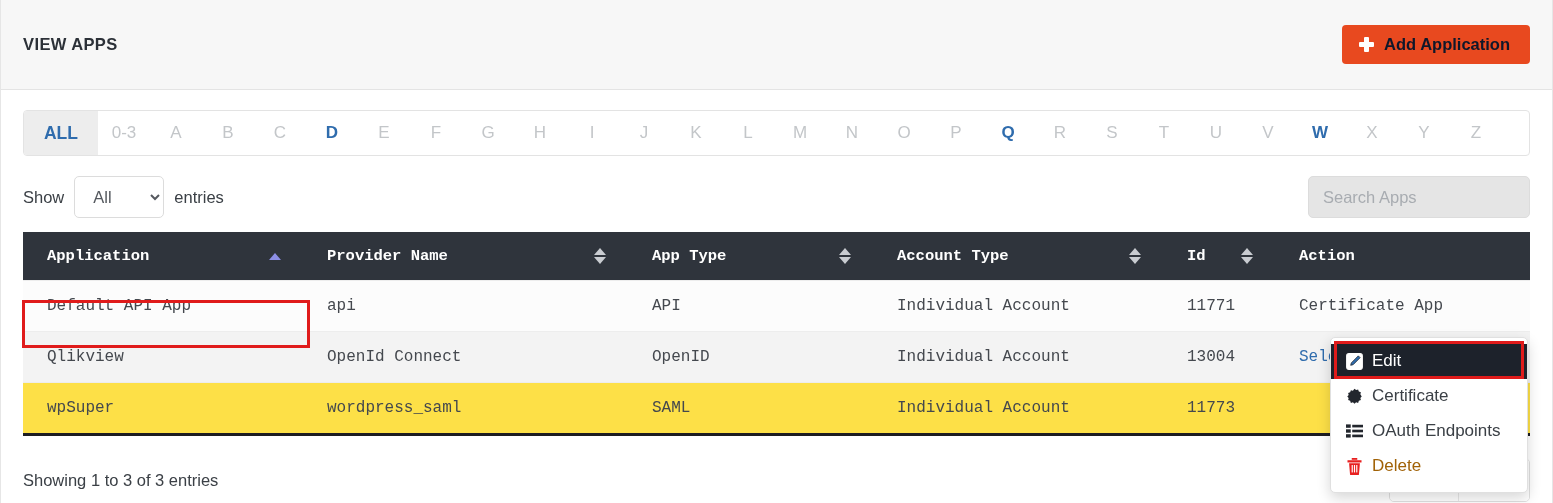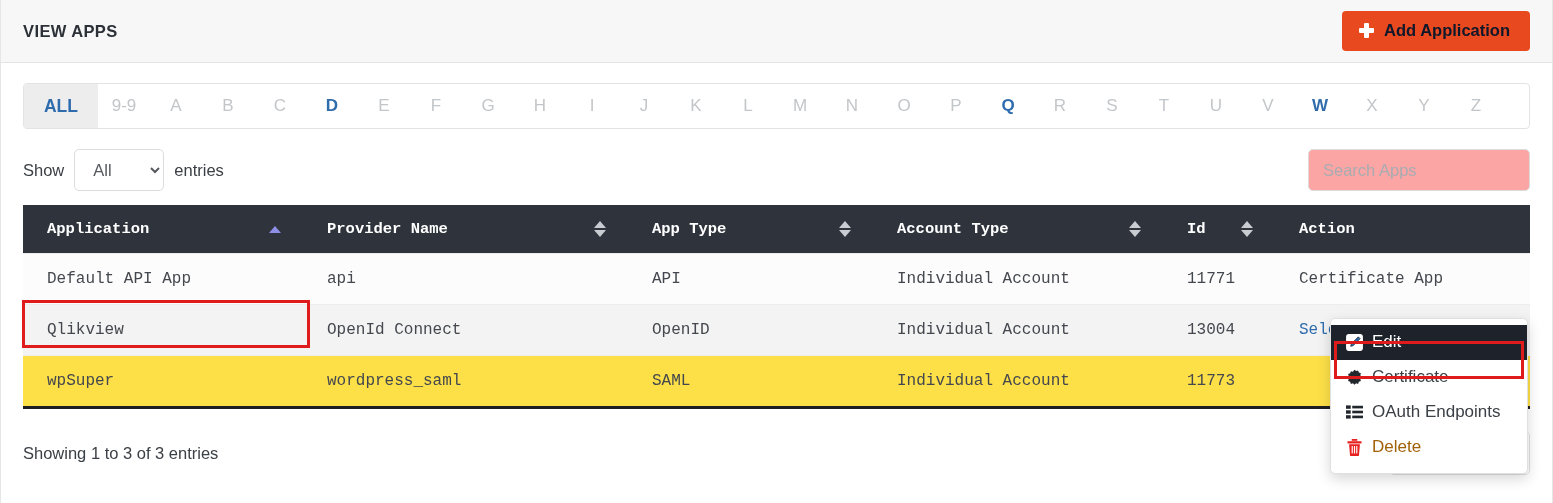--- a/index.html
+++ b/index.html
@@ -20,21 +20,21 @@
     width: 1553px;
     height: 503px;
     background: #ffffff;
     border-left: 1px solid #e6e6e6;
     border-right: 1px solid #e6e6e6;
     box-sizing: border-box;
   }
 
   
   .panel-head {
-    height: 63px;
+    height: 90px;
     background: #f7f7f7;
     border-bottom: 1px solid #e4e4e4;
     display: flex;
     align-items: center;
     justify-content: space-between;
     padding: 8px 22px;
     box-sizing: border-box;
   }
   .panel-title {
     font-size: 16.5px;
@@ -137,21 +137,21 @@
     height: 42px;
     width: 90px;
     cursor: pointer;
   }
   .search-box {
     font-family: "Liberation Sans", sans-serif;
     font-size: 16.5px;
     color: #55595f;
     border: 1px solid #dcdcdc;
     border-radius: 5px;
-    background: #fca5a5;
+    background: #e5e5e5;
     height: 42px;
     width: 222px;
     padding: 0 14px;
     box-sizing: border-box;
   }
   .search-box::placeholder { color: #a8acb1; }
 
   
   table.apps {
     margin-top: 14px;
@@ -277,21 +277,21 @@
     cursor: pointer;
     background: #ffffff;
     white-space: nowrap;
   }
   .pager .pg:last-child { border-right: none; }
 
   
   .dd-menu {
     position: absolute;
     left: 1329px;
-    top: 318px;
+    top: 337px;
     width: 198px;
     background: #ffffff;
     border: 1px solid #e0e0e0;
     border-radius: 5px;
     box-shadow: 0 5px 14px rgba(0,0,0,0.16);
     padding: 6px 0 8px 0;
     z-index: 50;
     box-sizing: border-box;
   }
   .dd-item {
@@ -330,21 +330,21 @@
     <button class="btn-add">
       <span class="plus-icon"></span>
       <span>Add Application</span>
     </button>
   </div>
 
   <div class="panel-body">
 
     <div class="alpha-bar" id="alpha-bar">
         <a class="alpha-item is-all">ALL</a>
-        <a class="alpha-item">9-9</a>
+        <a class="alpha-item">0-3</a>
         <a class="alpha-item">A</a>
         <a class="alpha-item">B</a>
         <a class="alpha-item">C</a>
         <a class="alpha-item active-letter">D</a>
         <a class="alpha-item">E</a>
         <a class="alpha-item">F</a>
         <a class="alpha-item">G</a>
         <a class="alpha-item">H</a>
         <a class="alpha-item">I</a>
         <a class="alpha-item">J</a>

